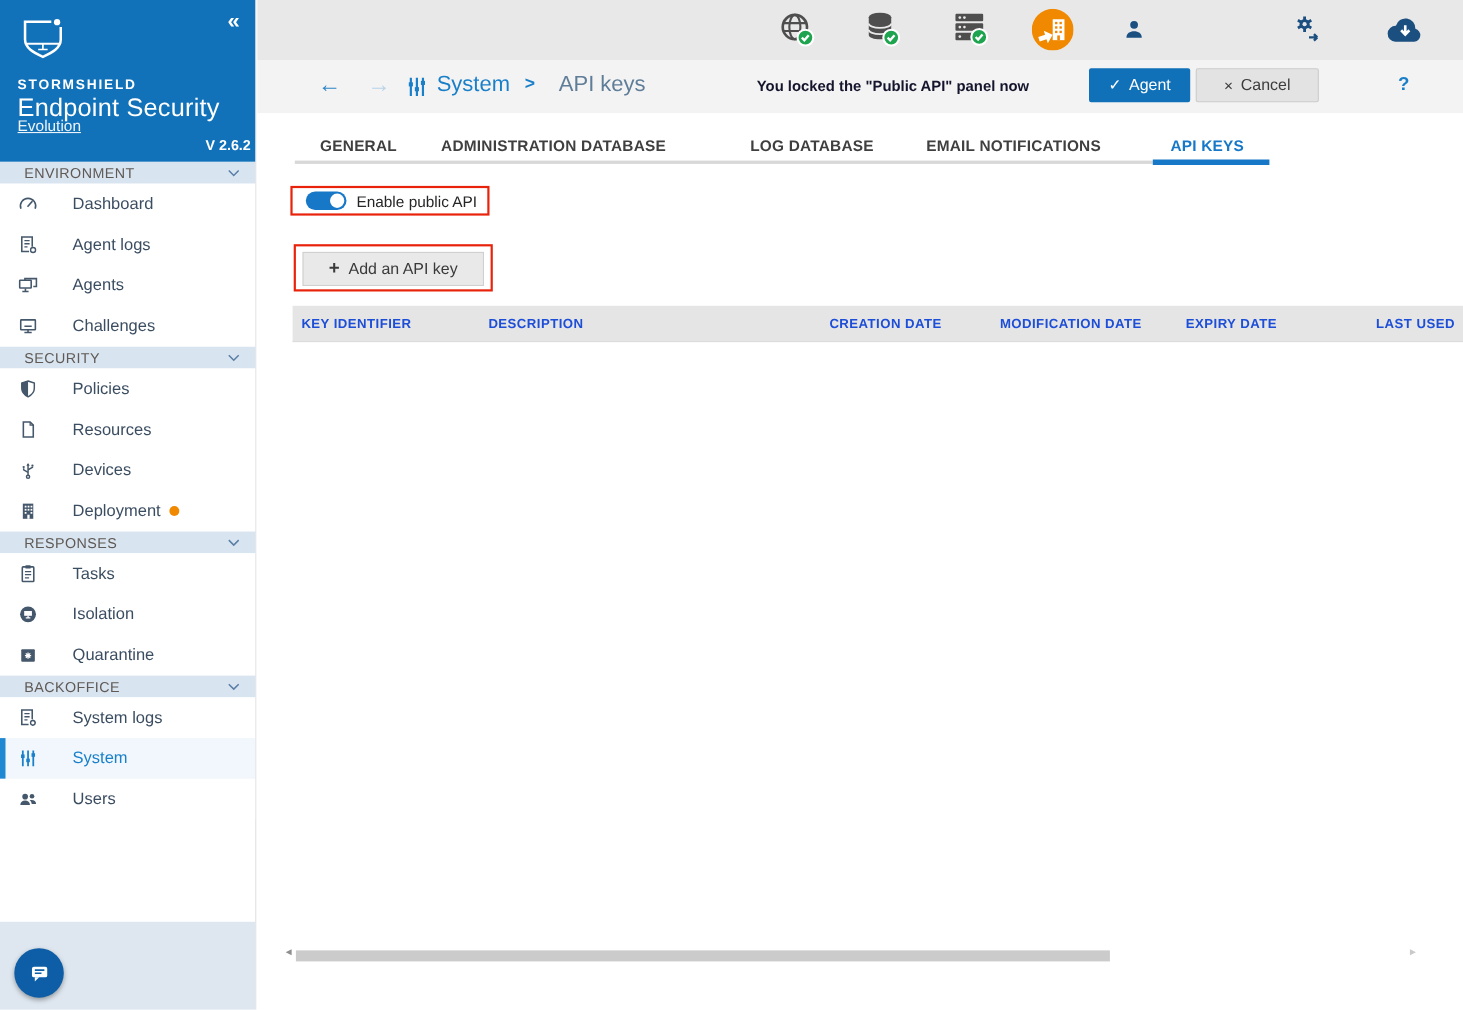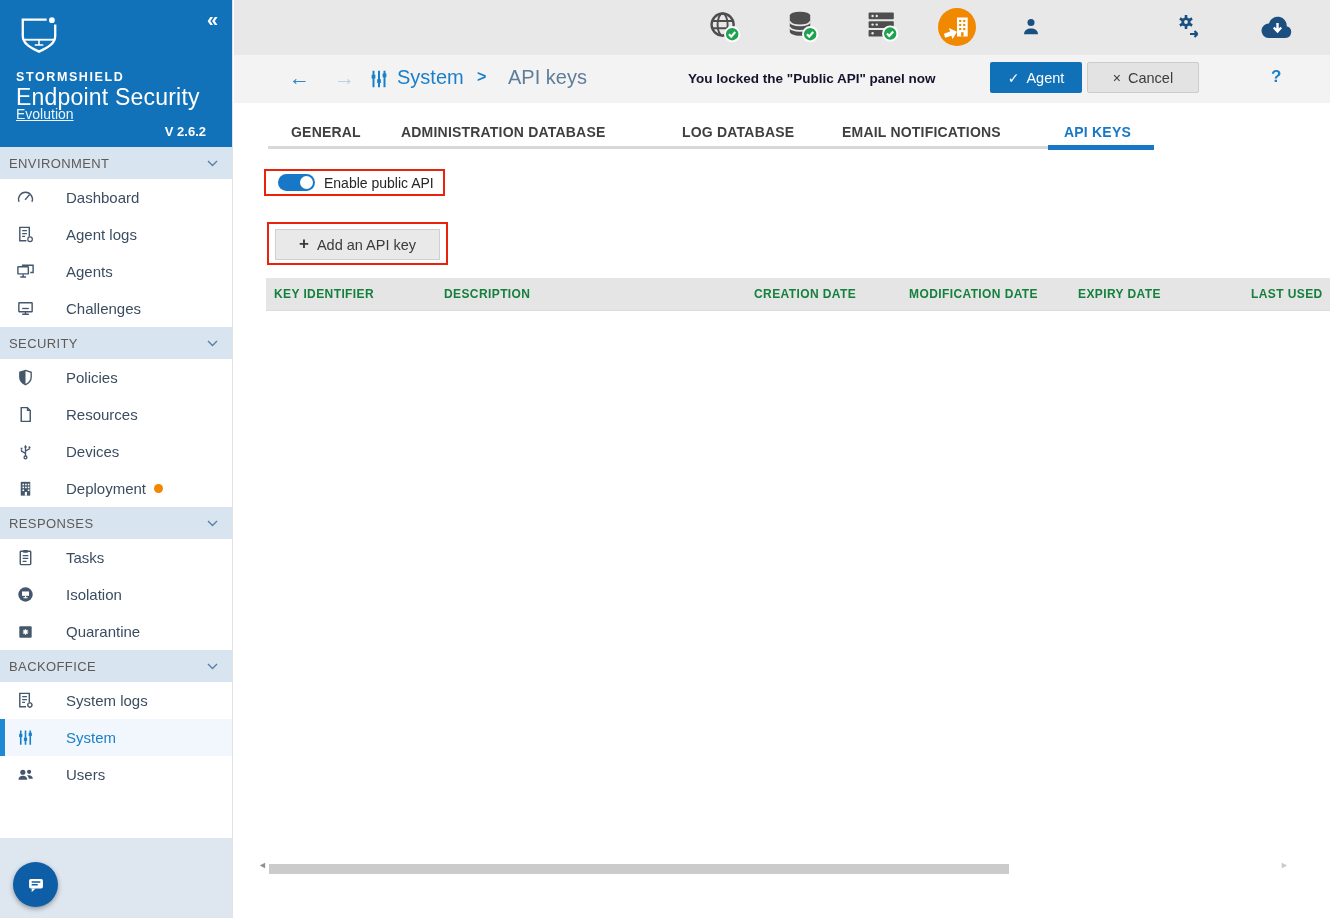--- a/index.html
+++ b/index.html
@@ -8,24 +8,24 @@
   .app { position:relative; width:1330px; height:918px; overflow:hidden; background:#fff; }
 
   
   .sidebar { position:absolute; left:0; top:0; width:233px; height:918px; background:#fff; border-right:1px solid #e2e2e2; }
   .sb-header { position:relative; height:147px; background:#1272b9; color:#fff; }
   .sb-collapse { position:absolute; right:14px; top:8px; font-size:20px; color:#fff; cursor:pointer; font-weight:bold; }
   .sb-logo { position:absolute; left:16px; top:13px; }
   .sb-brand { position:absolute; left:16px; top:70px; font-size:12.5px; font-weight:bold; letter-spacing:1.6px; }
   .sb-product { position:absolute; left:16px; top:84px; font-size:23px; font-weight:400; letter-spacing:0.2px; }
   .sb-edition { position:absolute; left:16px; top:106px; font-size:14px; color:rgba(255,255,255,0.92);text-decoration:underline; }
-  .sb-version { position:absolute; right:26px; top:124px; font-size:13px; font-weight:bold; }
-
-  .sb-section-header { height:32px; background:#d9e4f1; color:#5f5a55; font-size:13px; letter-spacing:0.4px;
-      display:flex; align-items:center; padding:0 14px 0 9px; cursor:pointer; }
+  .sb-version { position:absolute; right:4px; top:124px; font-size:13px; font-weight:bold; }
+
+  .sb-section-header { height:20px; background:#d9e4f1; color:#5f5a55; font-size:13px; letter-spacing:0.4px;
+      display:flex; align-items:center; padding:0 14px 0 22px; cursor:pointer; }
   .sb-section-header .chev { margin-left:auto; }
   .sb-item { height:37px; display:flex; align-items:center; padding-left:15px; color:#3b4d61; font-size:15px; cursor:pointer; position:relative; background:#fff; }
   .sb-item .sb-icon { width:20px; height:20px; display:inline-flex; align-items:center; justify-content:center; color:#44576b; }
   .sb-item .sb-label { margin-left:31px; }
   .sb-item.active { background:#f1f7fc; color:#1a80ca; }
   .sb-item.active .sb-icon { color:#1a80ca; }
   .sb-item.active::before { content:""; position:absolute; left:0; top:0; width:5px; height:100%; background:#1e88d2; }
   .notif-dot { width:9px; height:9px; border-radius:50%; background:#f08800; margin-left:8px; }
   .sb-footer { position:absolute; left:0; top:838px; width:232px; height:80px; background:#dee6ef; }
   .chat-fab { position:absolute; left:13px; top:24px; width:45px; height:45px; border-radius:50%;
@@ -62,21 +62,21 @@
   .toggle { position:relative; width:37px; height:17px; border-radius:9px; background:#1878c8; cursor:pointer; flex:none; }
   .toggle .knob { position:absolute; right:2px; top:2px; width:13px; height:13px; border-radius:50%; background:#fff; }
   .toggle-label { font-size:14px; color:#262626; white-space:nowrap; }
 
   .addkey-box { left:33px; top:222px; width:181px; height:43px; }
   .btn-addkey { position:absolute; left:6px; top:5px; width:165px; height:31px; background:#e9e9e9; border:1px solid #d0d0d0;
       font-size:14.5px; font-family:inherit; color:#3a3a3a; cursor:pointer; display:flex; align-items:center; justify-content:center; gap:8px; }
   .btn-addkey .plus { font-size:17px; font-weight:bold; margin-top:-1px; }
 
   .table-head { position:absolute; left:32px; top:278px; width:1064px; height:33px; background:#e5e5e5; overflow:hidden; border-bottom:1px solid #dcdcdc; }
-  .th { position:absolute; top:0; line-height:33px; font-size:12px; font-weight:bold; letter-spacing:0.4px; color:#15803d; white-space:nowrap; }
+  .th { position:absolute; top:0; line-height:33px; font-size:12px; font-weight:bold; letter-spacing:0.4px; color:#1d4ed8; white-space:nowrap; }
   .table-body { position:absolute; left:32px; top:312px; width:1064px; height:40px; background:#fff; }
 
   .hscroll-arrow { position:absolute; top:860px; font-size:9px; cursor:pointer; }
   .hscroll-thumb { position:absolute; left:35px; top:864px; width:740px; height:10px; background:#cbcbcb; cursor:pointer; }
 
   svg { display:block; }
 </style>
 </head>
 <body>
 

